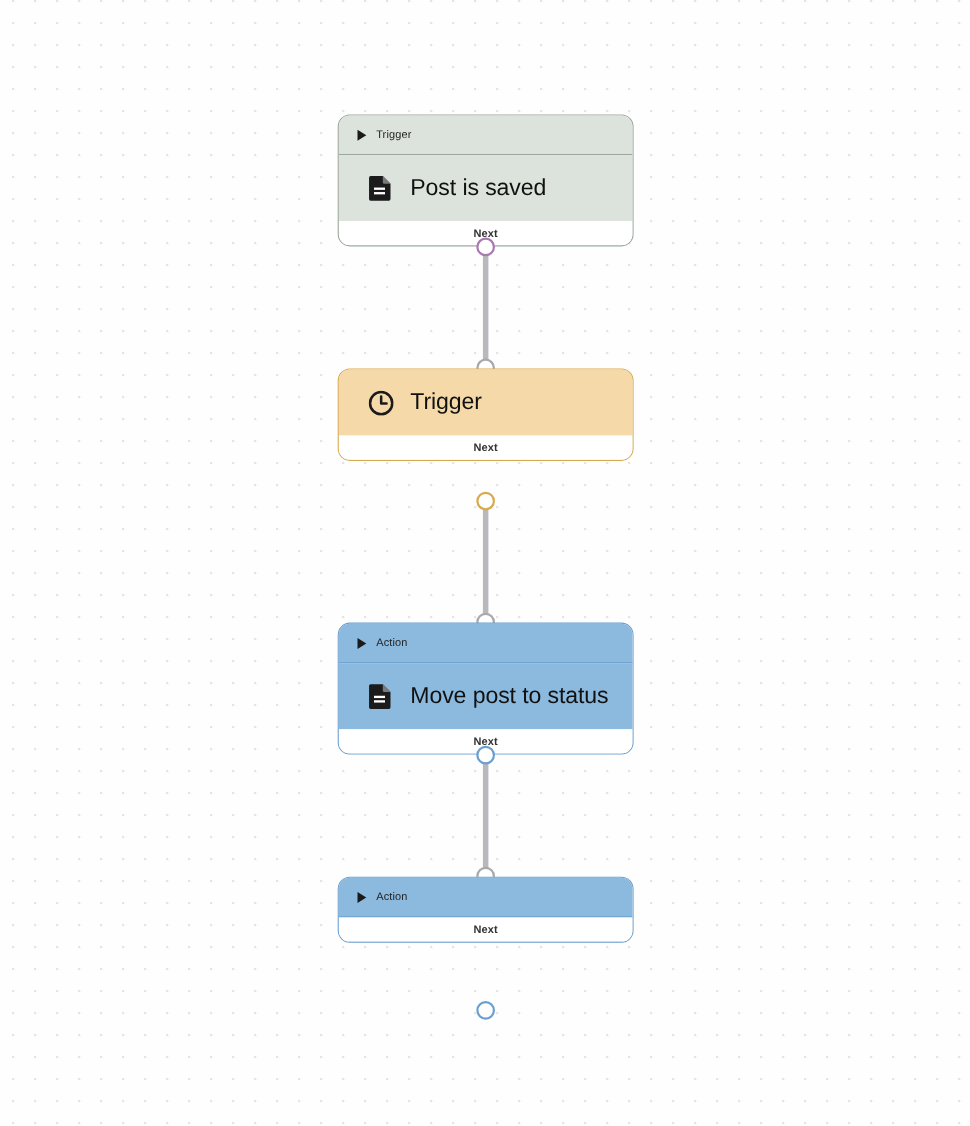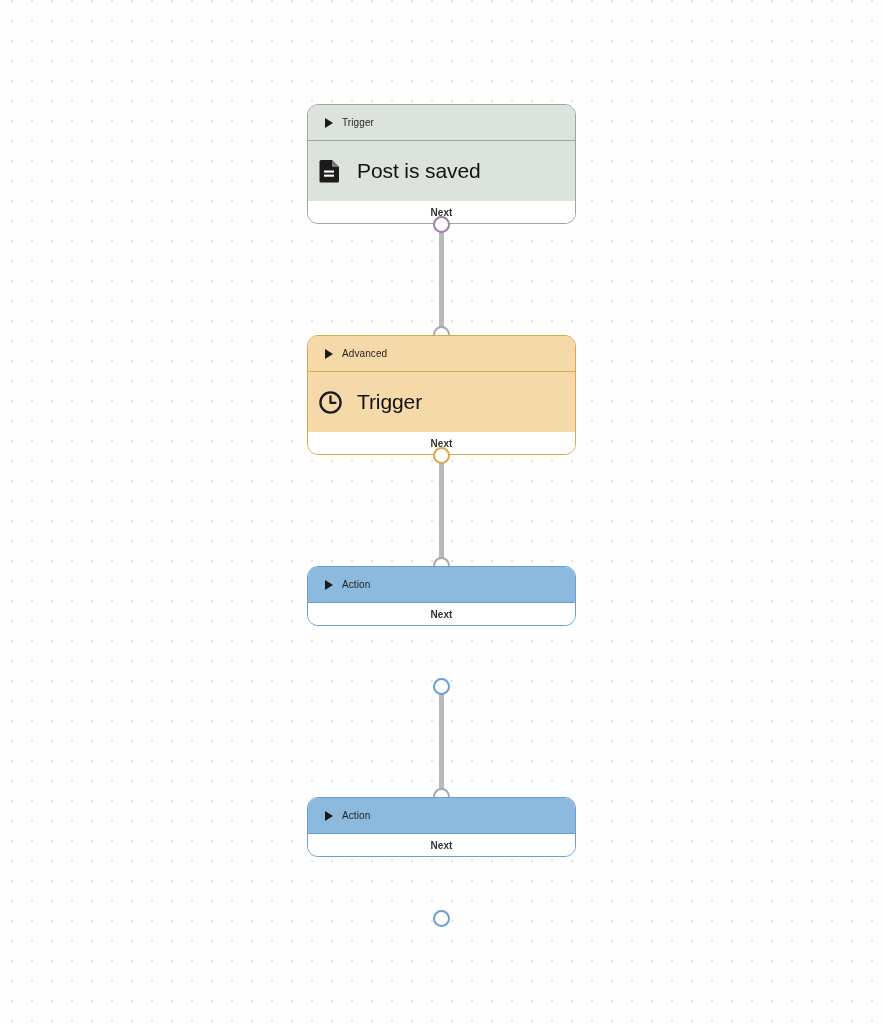--- a/index.html
+++ b/index.html
@@ -85,21 +85,21 @@
     border-top: 5.5px solid transparent;
     border-bottom: 5.5px solid transparent;
     margin-right: 9px;
     flex: none;
   }
 
   .node-body {
     height: 60px;
     display: flex;
     align-items: center;
-    padding-left: 10px;
+    padding-left: 26px;
     box-sizing: border-box;
   }
   .node.green  .node-body { background: #dbe3dc; }
   .node.orange .node-body { background: #f5d9a8; }
   .node.blue   .node-body { background: #8cb9de; }
 
   .node-icon {
     width: 24px;
     height: 24px;
     flex: none;
@@ -152,43 +152,50 @@
         </svg>
       </span>
       <span class="node-title">Post is saved</span>
     </div>
     <div class="node-footer">Next</div>
   </div>
   <div class="port purple" style="top:216px;"></div>
 
   <div class="port grey" style="top:326px;"></div>
   <div class="node orange" style="top:335px;">
-    <div class="node-header">
-      <span class="disclosure"></span>
-      <span>Advanced</span>
-    </div>
     <div class="node-body">
       <span class="node-icon">
         <svg width="23" height="23" viewBox="0 0 23 23">
           <circle cx="11.5" cy="11.5" r="10.1" fill="none" stroke="#1b1b1b" stroke-width="2.3"></circle>
           <path d="M11.5 5.4 V11.9 H16.4" fill="none" stroke="#1b1b1b" stroke-width="2.3" stroke-linecap="round" stroke-linejoin="round"></path>
         </svg>
       </span>
       <span class="node-title">Trigger</span>
     </div>
     <div class="node-footer">Next</div>
   </div>
   <div class="port tan" style="top:447px;"></div>
 
   <div class="port grey" style="top:557px;"></div>
   <div class="node blue" style="top:566px;">
     <div class="node-header">
       <span class="disclosure"></span>
       <span>Action</span>
     </div>
+    <div class="node-body">
+      <span class="node-icon">
+        <svg width="22" height="24" viewBox="0 0 22 24">
+          <path d="M2 1 H13 L20 8 V22 A1.5 1.5 0 0 1 18.5 23.5 H2 A1.5 1.5 0 0 1 0.5 22 V2.5 A1.5 1.5 0 0 1 2 1 Z" fill="#1b1b1b"></path>
+          <path d="M13 1 L20 8 H14 A1 1 0 0 1 13 7 Z" fill="#7a7a7a"></path>
+          <rect x="5" y="11.5" width="10" height="2.1" fill="#ffffff"></rect>
+          <rect x="5" y="15.6" width="10" height="2.1" fill="#ffffff"></rect>
+        </svg>
+      </span>
+      <span class="node-title">Move post to status</span>
+    </div>
     <div class="node-footer">Next</div>
   </div>
   <div class="port blue" style="top:678px;"></div>
 
   <div class="port grey" style="top:788px;"></div>
   <div class="node blue" style="top:797px;">
     <div class="node-header">
       <span class="disclosure"></span>
       <span>Action</span>
     </div>

